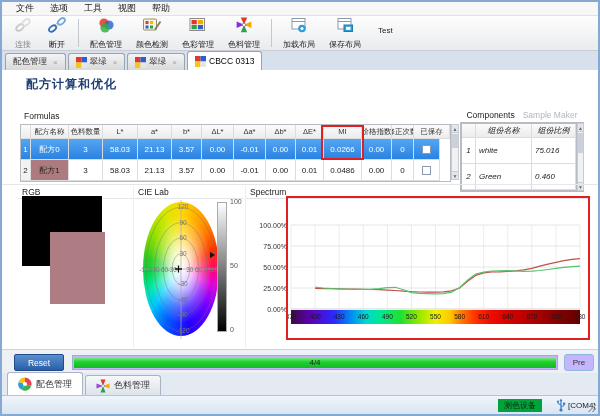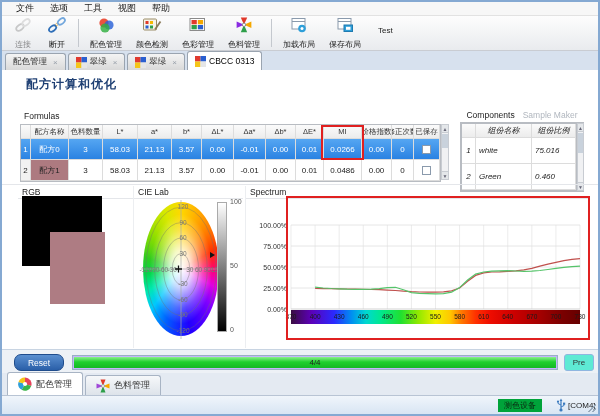--- a/index.html
+++ b/index.html
@@ -105,28 +105,28 @@
   .colorbar { position:absolute; left:45px; top:124px; width:289px; height:14px;
     background:linear-gradient(to right,#3a0d42 0%,#5c00b8 7%,#2a2aff 15%,#0090f0 21%,#00d8d0 26%,
       #00e890 31%,#20e030 38%,#90e800 44%,#f0f000 50%,#ffc800 55%,#ff7800 59%,#ff3000 64%,
       #ee0c00 69%,#cc0000 77%,#a40000 86%,#7a0000 94%,#660000 100%); }
   .cb-lab { position:absolute; top:3px; transform:translateX(-50%); font-size:6.5px; color:#1a1a1a; }
 
   
   .progress-row { position:absolute; left:0; top:347px; width:596px; height:24px;
                   background:#edf1f6; border-top:1px solid #c8d4e2; }
   .reset-btn { position:absolute; left:12px; top:4px; width:50px; height:17px;
-               background:linear-gradient(#5a8fd0,#2a5fa8); border:1px solid #1f4c8c; border-radius:7px;
+               background:linear-gradient(#5a8fd0,#2a5fa8); border:1px solid #1f4c8c; border-radius:2px;
                color:#fff; font-size:8.5px; display:flex; align-items:center; justify-content:center; }
   .pbar { position:absolute; left:70px; top:5px; width:486px; height:15px;
           border:1px solid #9ab0c4; background:#c4b5fd; }
   .pbar-fill { position:absolute; inset:1px; background:linear-gradient(#8cf08c,#1fd02f 45%,#14b825); }
   .pbar-txt { position:absolute; inset:0; display:flex; align-items:center; justify-content:center;
               font-size:8px; color:#222; }
-  .pre-btn { position:absolute; left:562px; top:4px; width:30px; height:17px; background:#5eead4;
+  .pre-btn { position:absolute; left:562px; top:4px; width:30px; height:17px; background:#c4b5fd;
              border:1px solid #8fb6e0; border-radius:3px; color:#333; font-size:8px;
              display:flex; align-items:center; justify-content:center; }
 
   
   .btabbar { position:absolute; left:0; top:371px; width:596px; height:23px; background:#e4eaf2;
              border-bottom:1px solid #b8c4d4; display:flex; align-items:flex-end; padding-left:5px; }
   .btab { height:20px; display:flex; align-items:center; gap:4px; padding:0 10px; margin-right:2px;
           background:linear-gradient(#f6f8fa,#dde3ea); border:1px solid #a8b4c4; border-bottom:none;
           border-radius:3px 3px 0 0; font-size:9px; color:#333; }
   .btab.active { background:#fff; height:23px; }
@@ -288,21 +288,21 @@
             <div class="fcell" style="width:35px">L*</div>
             <div class="fcell" style="width:34px">a*</div>
             <div class="fcell" style="width:30px">b*</div>
             <div class="fcell" style="width:32px">ΔL*</div>
             <div class="fcell" style="width:32px">Δa*</div>
             <div class="fcell" style="width:30px">Δb*</div>
             <div class="fcell" style="width:28px">ΔE*</div>
             <div class="fcell" style="width:38px">MI</div>
             <div class="fcell" style="width:30px">价格指数</div>
             <div class="fcell" style="width:22px">修正次数</div>
-            <div class="fcell" style="width:26px">已保存</div>
+            <div class="fcell" style="width:36px">已保存</div>
           </div>
           <div class="frow sel">
             <div class="fcell" style="width:10px">1</div>
             <div class="fcell" style="width:38px">配方0</div>
             <div class="fcell" style="width:34px">3</div>
             <div class="fcell" style="width:35px">58.03</div>
             <div class="fcell" style="width:34px">21.13</div>
             <div class="fcell" style="width:30px">3.57</div>
             <div class="fcell" style="width:32px">0.00</div>
             <div class="fcell" style="width:32px">-0.01</div>

